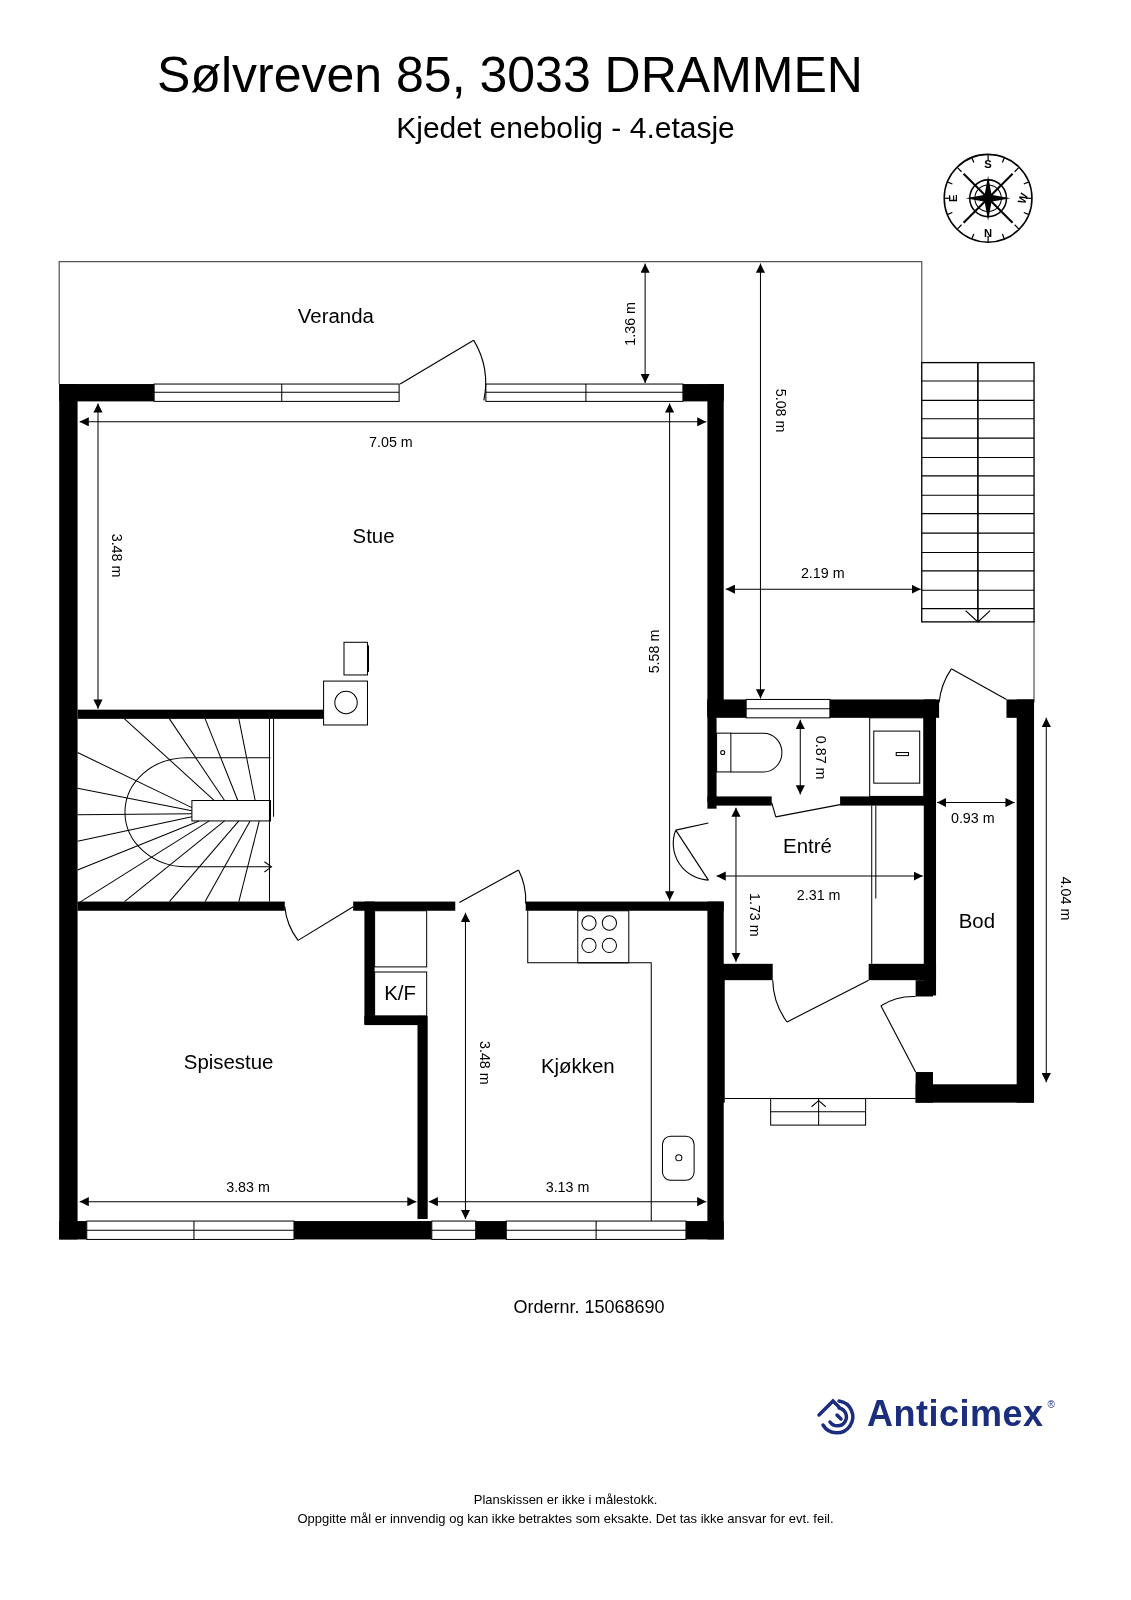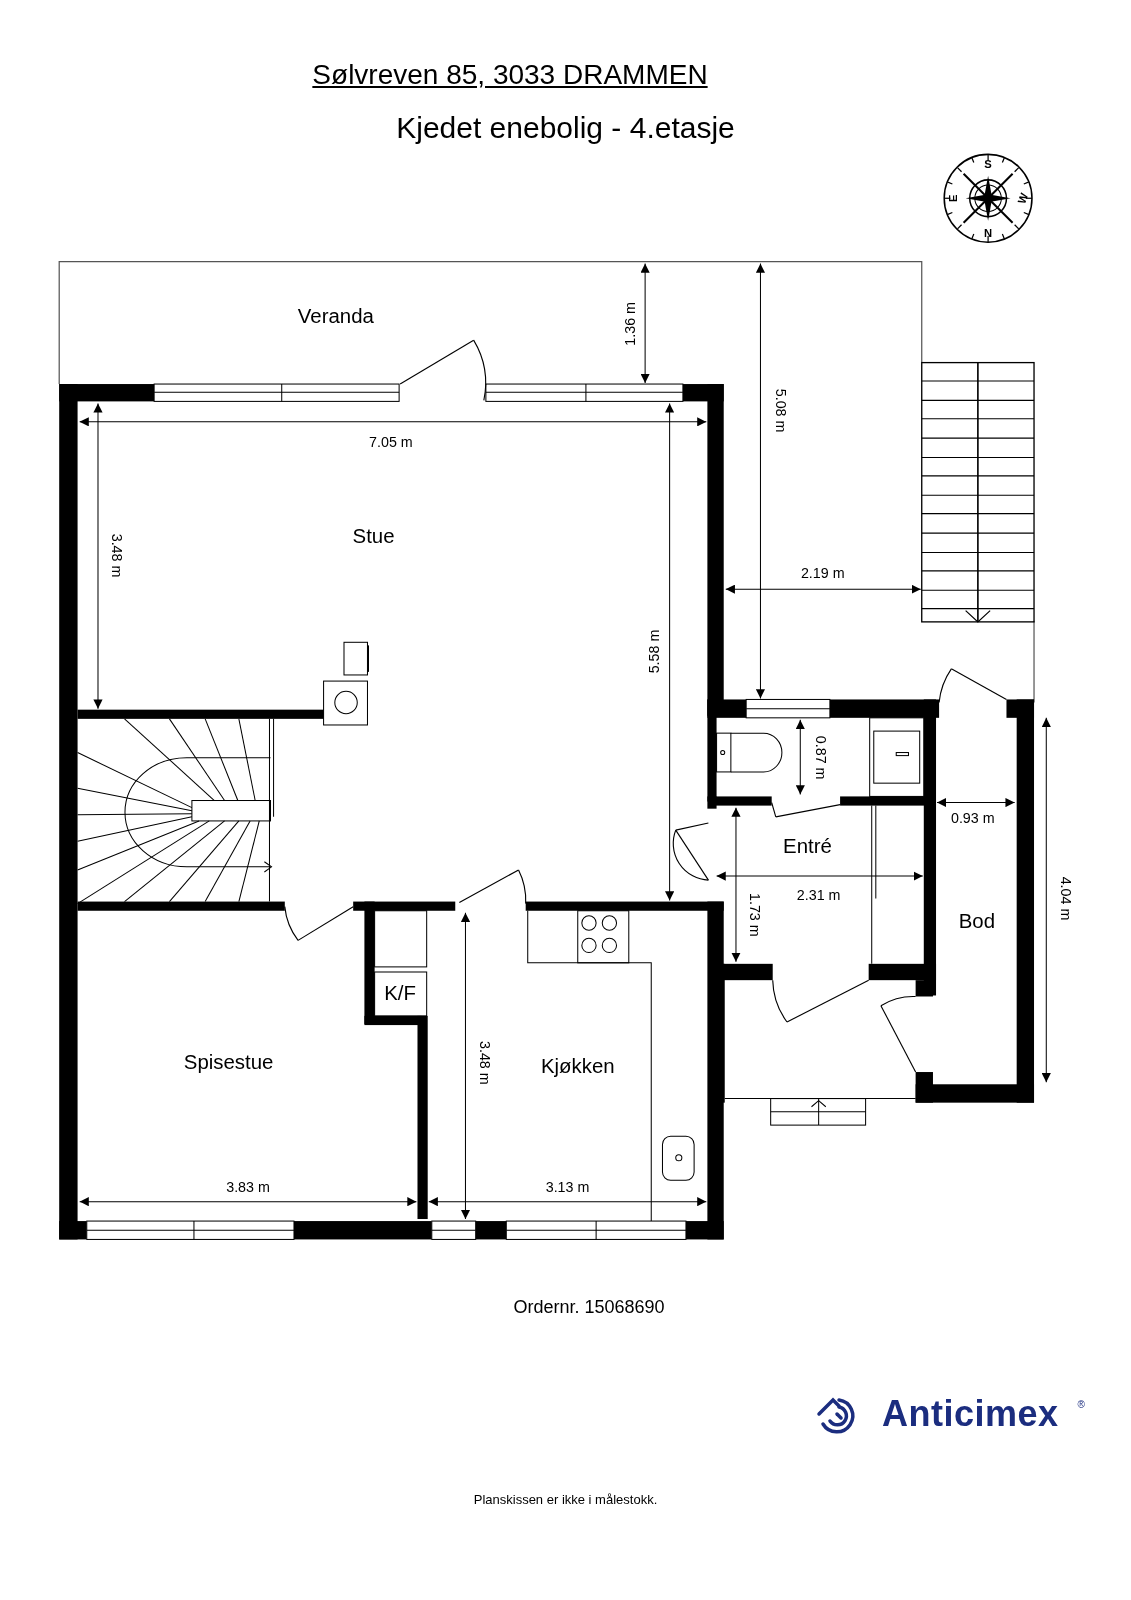--- a/index.html
+++ b/index.html
@@ -1,23 +1,23 @@
 <!DOCTYPE html>
 <html><head>
   <meta charset="utf-8">
   <style>
     html, body { margin: 0; padding: 0; background: #ffffff; }
     body { width: 1131px; height: 1600px; position: relative; overflow: hidden; font-family: "Liberation Sans", sans-serif; color: #000; }
-    .title { position: absolute; left: 0; width: 1020px; text-align: center; top: 52px; font-size: 28px; line-height: 46px; text-decoration: underline; }
+    .title { position: absolute; left: 0; width: 1020px; text-align: center; top: 52px; font-size: 50px; line-height: 46px; }
     .subtitle { position: absolute; left: 0; width: 1131px; text-align: center; top: 110px; font-size: 30px; line-height: 36px; }
     svg.plan { position: absolute; left: 0; top: 0; width: 1131px; height: 1600px; }
     .room-label { font-family: "Liberation Sans", sans-serif; font-size: 20px; fill: #000; }
     .dim-label { font-family: "Liberation Sans", sans-serif; font-size: 14px; fill: #000; }
     .order { position: absolute; left: 0; width: 1131px; text-align: center; top: 1297px; font-size: 18px; padding-left: 47px; box-sizing: border-box; }
-    .logo { position: absolute; left: 815px; top: 1393px; display: flex; align-items: center; gap: 23px; }
+    .logo { position: absolute; left: 815px; top: 1393px; display: flex; align-items: flex-end; gap: 8px; }
     .logo-text { font-family: "Liberation Sans", sans-serif; font-weight: bold; font-size: 36px; color: #1b2d7f; letter-spacing: 0.5px; }
     .logo-reg { font-size: 10px; color: #1b2d7f; align-self: flex-start; margin-top: 6px; margin-left: -4px; }
     .footer { position: absolute; left: 0; width: 1131px; top: 1490px; text-align: center; font-size: 13px; line-height: 19px; }
     .footer div { white-space: nowrap; }
   </style>
 </head>
 <body>
 
 <div class="title">Sølvreven 85, 3033 DRAMMEN</div>
 <div class="subtitle">Kjedet enebolig - 4.etasje</div>
@@ -308,13 +308,14 @@
       <path d="M24,13 A9,9 0 1 1 15,27"></path>
       <path d="M22,20 L26,24"></path>
     </g>
   </svg>
   <span class="logo-text">Anticimex</span>
   <span class="logo-reg">®</span>
 </div>
 
 <div class="footer">
   <div>Planskissen er ikke i målestokk.</div>
+  <div>Oppgitte mål er innvendig og kan ikke betraktes som eksakte. Det tas ikke ansvar for evt. feil.</div>
 </div>
 
 </body></html>

